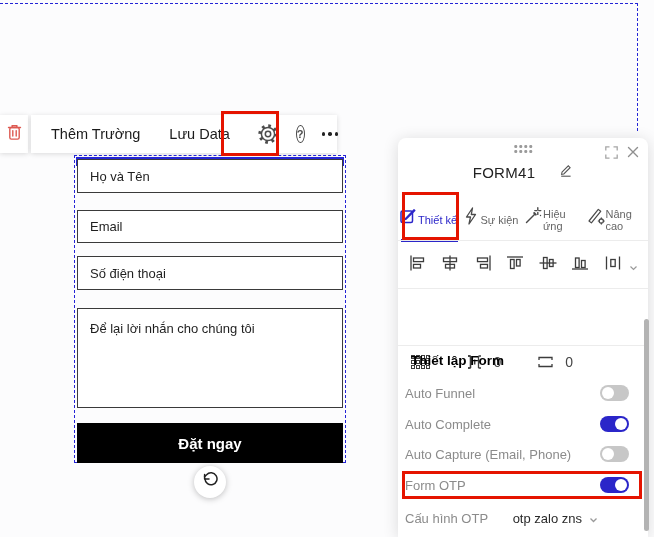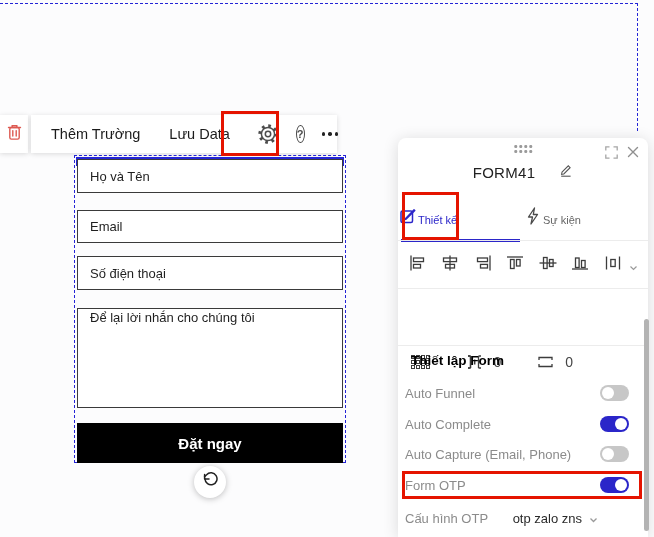--- a/index.html
+++ b/index.html
@@ -39,21 +39,21 @@
 
   
   .sel-outline { left:74px; top:155px; width:272px; height:308px; border:1px dashed #2424d6; }
   .sel-topcap { left:76px; top:157px; width:268px; height:9px;
     border-top:2px solid #2424d6; border-left:2px solid #2424d6; border-right:2px solid #2424d6; }
   .f-field { left:77px; width:266px; background:#fff; border:1px solid #3a3a3a;
     font-size:13px; color:#1f1f1f; display:flex; align-items:center; padding-left:12px; cursor:text; }
   .f1 { top:159px; height:34px; }
   .f2 { top:210px; height:33px; }
   .f3 { top:256px; height:34px; }
-  .f4 { top:308px; height:100px; align-items:flex-start; padding-top:1px; }
+  .f4 { top:308px; height:100px; align-items:flex-start; padding-top:12px; }
   .f-submit { left:77px; top:423px; width:266px; height:40px; background:#000; color:#fff;
     font-size:15px; font-weight:bold; display:flex; align-items:center; justify-content:center; cursor:pointer; }
   .refresh { left:194px; top:466px; width:32px; height:32px; border-radius:50%; background:#fff;
     box-shadow:0 1px 6px rgba(0,0,0,.25); display:flex; align-items:center; justify-content:center; cursor:pointer; }
 
   
   .panel { left:398px; top:138px; width:250px; height:399px; background:#fff;
     border-radius:8px 8px 0 0; box-shadow:0 2px 16px rgba(0,0,0,.14); }
   .drag-dots { top:7px; left:50%; transform:translateX(-50%); display:grid;
     grid-template-columns:repeat(4,2.5px); grid-gap:2.5px; cursor:grab; }
@@ -189,20 +189,40 @@
       <span class="tlabel">Thiết kế</span>
     </div>
     <div class="tab">
       <span>
         <svg width="20" height="20" viewBox="0 0 20 20" fill="none" stroke="#4a4a4a" stroke-width="1.3" stroke-linejoin="round">
           <path d="M11.5 2L5.5 11h4L8 18l6.5-9.5h-4.2z"></path>
         </svg>
       </span>
       <span class="tlabel">Sự kiện</span>
     </div>
+    <div class="tab">
+      <span>
+        <svg width="20" height="20" viewBox="0 0 20 20" fill="none" stroke="#4a4a4a" stroke-width="1.4" stroke-linecap="round">
+          <path d="M3.5 16.5l8-8"></path>
+          <path d="M11.2 7l1.6 1.6" stroke-width="2"></path>
+          <path d="M14.8 1.8v2M14.8 6.4v2M11.8 4.6h2M15.8 4.6h2M17.5 9.5l.01 0"></path>
+        </svg>
+      </span>
+      <span class="tlabel">Hiệu ứng</span>
+    </div>
+    <div class="tab">
+      <span>
+        <svg width="20" height="20" viewBox="0 0 20 20" fill="none" stroke="#4a4a4a" stroke-width="1.2" stroke-linejoin="round">
+          <path d="M3 15L12.3 3.4l2.4 1.9L5.4 16.9z"></path>
+          <circle cx="15.3" cy="15" r="2.1"></circle>
+          <path d="M15.3 11.9v1M15.3 17.1v1M12.3 15h1M17.3 15h1" stroke-linecap="round"></path>
+        </svg>
+      </span>
+      <span class="tlabel">Nâng cao</span>
+    </div>
   </div>
 
   <div class="abs divider d1"></div>
 
   <div class="abs align-row-wrap">
     <span class="ic">
       <svg width="18" height="16" viewBox="0 0 18 16" fill="#fff" stroke="#3c3c3c" stroke-width="1.3">
         <path d="M2 .5v15" fill="none"></path>
           <rect x="4.5" y="3" width="10" height="3.6"></rect>
           <rect x="4.5" y="9.4" width="7" height="3.6"></rect>

